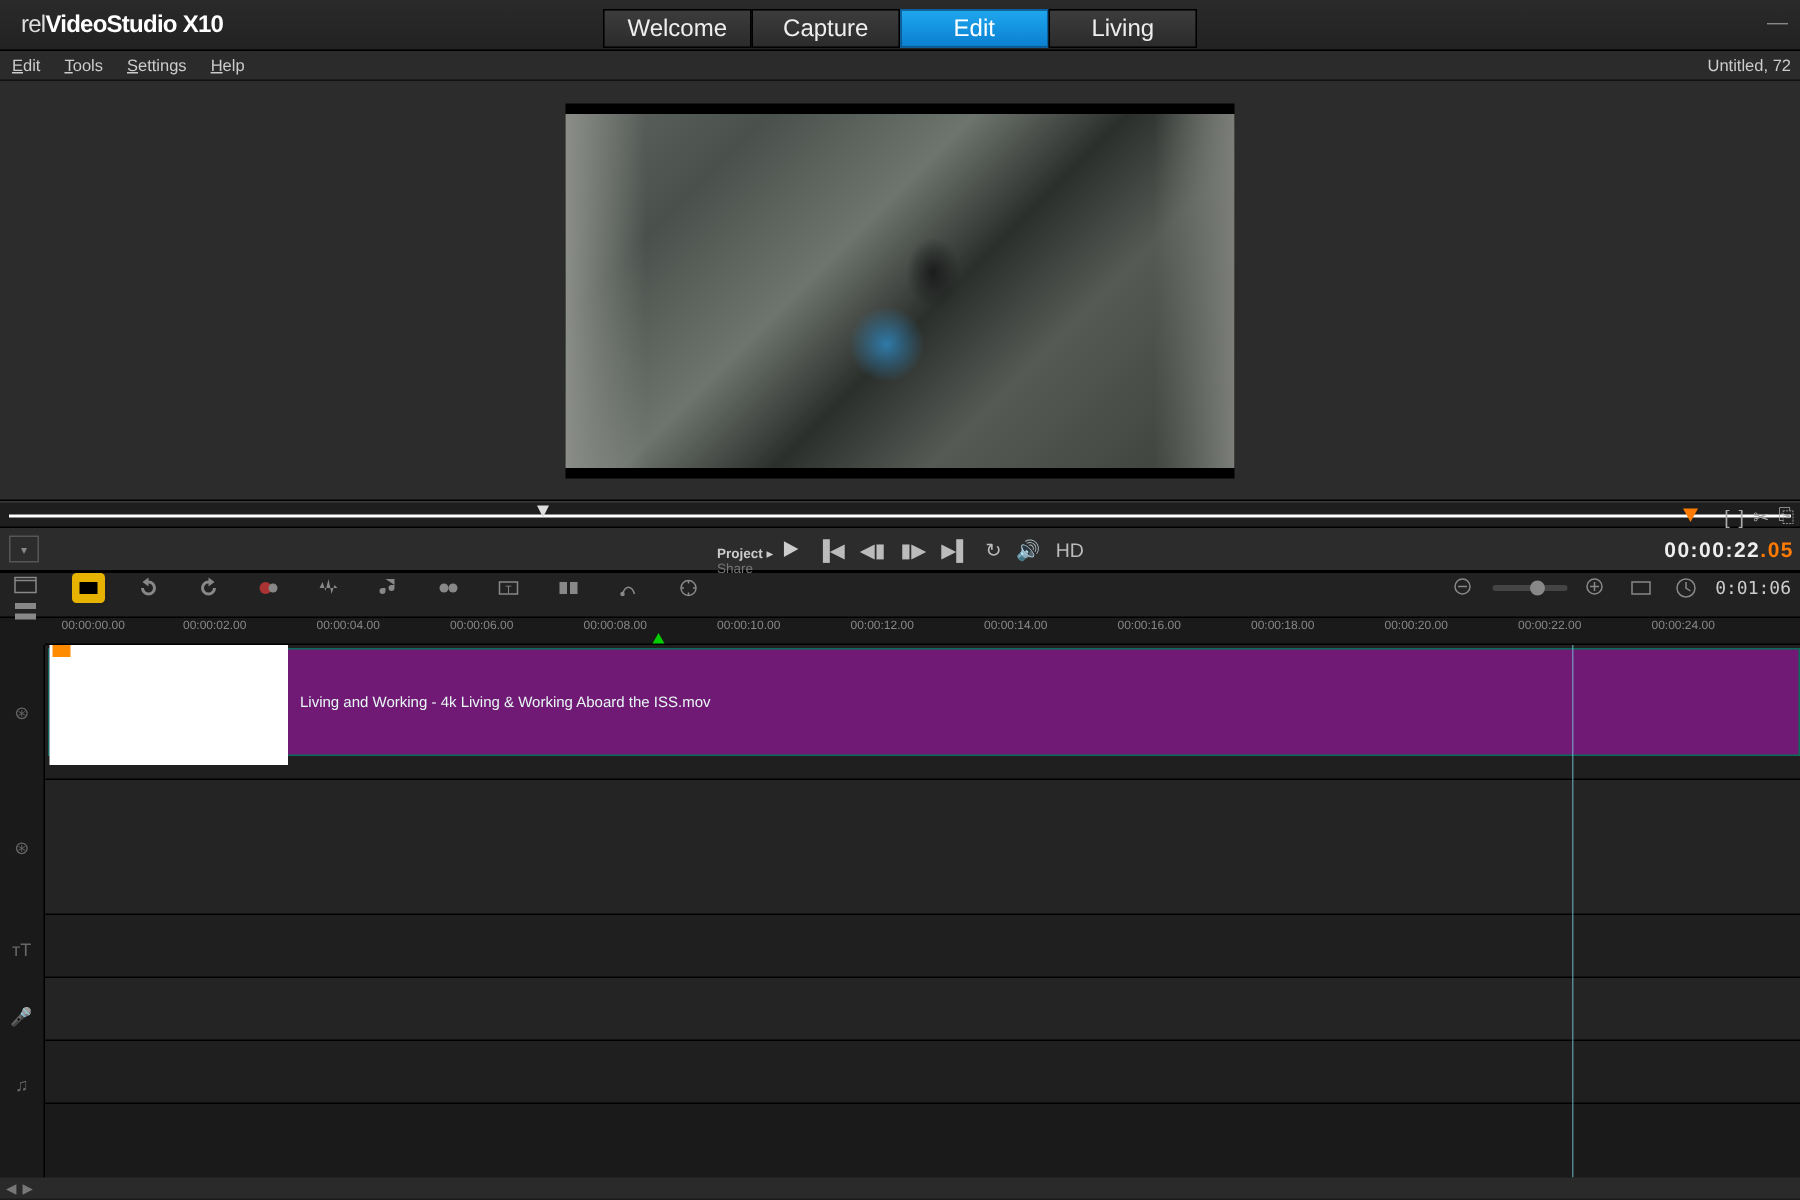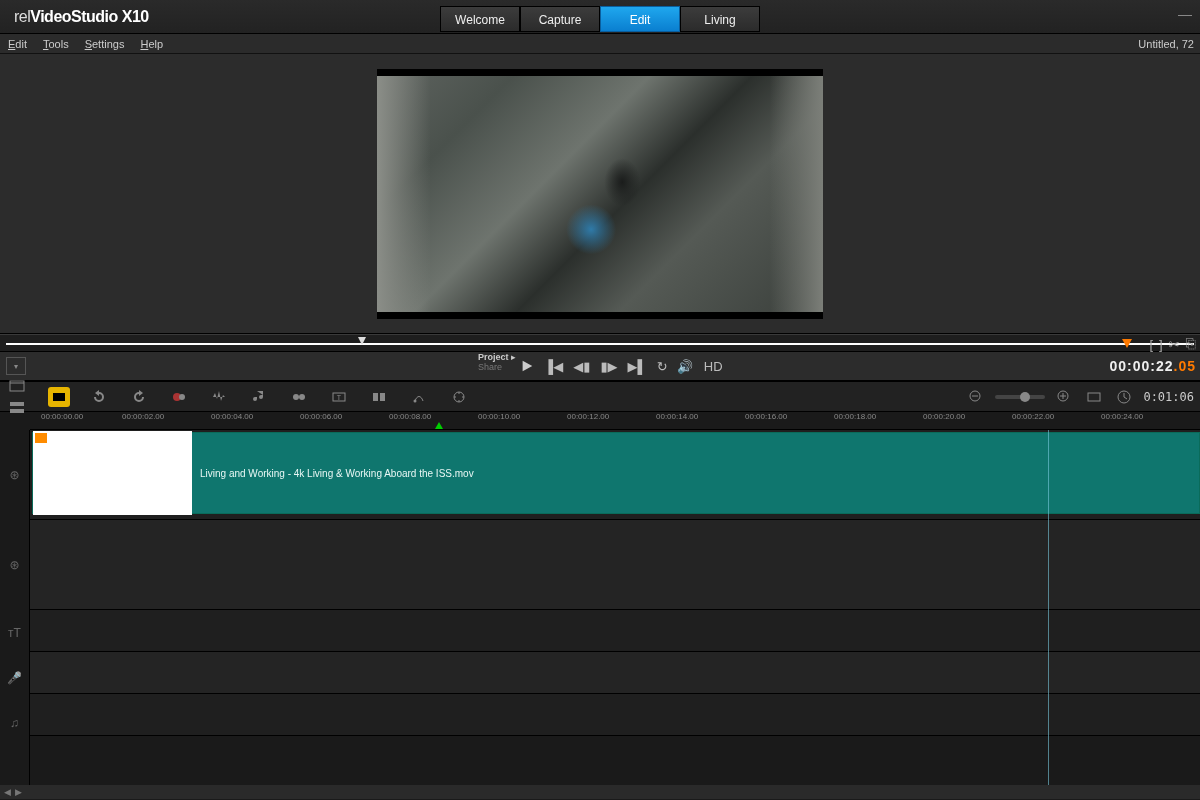--- a/index.html
+++ b/index.html
@@ -4,21 +4,21 @@
 <style>
 * { margin:0; padding:0; box-sizing:border-box; font-family:"Segoe UI",Arial,sans-serif; user-select:none; }
 body { background:#1a1a1a; width:1200px; height:800px; overflow:hidden; color:#ccc; font-size:11px; }
 
 
 .titlebar { height:34px; background:linear-gradient(#2a2a2a,#222); display:flex; align-items:center; padding:0 14px; border-bottom:1px solid #000; position:relative;}
 .logo { font-size:16px; letter-spacing:-0.5px; }
 .logo .thin { font-weight:300; color:#ddd; }
 .logo .bold { font-weight:700; color:#fff; }
 .main-tabs { position:absolute; left:50%; transform:translateX(-50%); display:flex; top:6px;}
-.main-tab { width:80px; height:26px; line-height:26px; text-align:center; font-size:12px; color:#eee; cursor:pointer; border:1px solid #000; background:linear-gradient(#3c3c3c,#2b2b2b); }
+.main-tab { width:99px; height:26px; line-height:26px; text-align:center; font-size:16px; color:#eee; cursor:pointer; border:1px solid #000; background:linear-gradient(#3c3c3c,#2b2b2b); }
 .main-tab.active { background:linear-gradient(#1fa7ee,#0a7fd0); color:#fff; border-color:#0a5f9f;}
 .win-min { position:absolute; right:8px; top:6px; color:#888; font-size:14px;}
 
 
 .menubar { height:20px; background:#2b2b2b; display:flex; align-items:center; padding:0 8px; gap:16px; font-size:11px; color:#ccc; border-bottom:1px solid #111; position:relative;}
 .menubar span { cursor:pointer; }
 .menubar .u { text-decoration:underline; }
 .proj-name { position:absolute; right:6px; color:#ccc;}
 
 
@@ -36,30 +36,30 @@
 .scrub-row { height:18px; background:#1e1e1e; position:relative; border-top:1px solid #3a3a3a; border-bottom:1px solid #000;}
 .scrub-track { position:absolute; left:6px; right:6px; top:8px; height:2px; background:#fff;}
 .scrub-mark-in { position:absolute; left:358px; top:2px; width:0; height:0; border-left:4px solid transparent;border-right:4px solid transparent;border-top:8px solid #ddd;}
 .scrub-mark-out { position:absolute; right:68px; top:4px; width:0;height:0;border-left:5px solid transparent;border-right:5px solid transparent;border-top:9px solid #ff7a00;}
 .scrub-brackets { position:absolute; right:4px; top:0; display:flex; gap:6px; color:#aaa; font-size:13px; align-items:center; height:18px;}
 .scrub-brackets span{cursor:pointer;}
 
 
 .transport { height:30px; background:#2c2c2c; display:flex; align-items:center; position:relative; border-bottom:2px solid #000;}
 .mode-drop { position:absolute; left:6px; width:20px; height:18px; background:#2c2c2c; border:1px solid #555; display:flex;align-items:center;justify-content:center;color:#888;font-size:8px;}
-.pc-label { position:absolute; left:478px; top:0; font-size:9px; line-height:10px; color:#ccc;}
+.pc-label { position:absolute; left:478px; top:12px; font-size:9px; line-height:10px; color:#ccc;}
 .pc-label .dim{color:#777;}
 .tctrls { position:absolute; left:520px; display:flex; gap:10px; align-items:center; color:#bbb;}
 .tctrls .btn { cursor:pointer; font-size:13px; display:inline-flex; align-items:center;}
 .tctrls .play svg{width:14px;height:14px;fill:#ccc;}
 .timecode { position:absolute; right:4px; font-family:"Consolas",monospace; font-size:14px; color:#eee; letter-spacing:1px;font-weight:bold;}
 .timecode .f{color:#ff7a00;}
 
 
-.toolbar { height:30px; background:#222; display:flex; align-items:center; padding:0 6px; gap:18px; border-bottom:1px solid #000; position:relative;}
+.toolbar { height:30px; background:#222; display:flex; padding:0 6px; gap:18px; border-bottom:1px solid #000; position:relative;}
 .tool-ico { width:22px; height:20px; display:flex; align-items:center; justify-content:center; cursor:pointer; color:#888; border-radius:3px;}
 .tool-ico.active{ background:#e6b400;}
 .tool-ico svg{width:16px;height:16px;fill:#888;}
 .tool-ico.active svg{fill:#000;}
 .tool-left{width:24px;display:flex;flex-direction:column;gap:2px;}
 .toolbar-right{position:absolute;right:6px;display:flex;align-items:center;gap:8px;}
 .zoom-slider{width:50px;height:4px;background:#444;border-radius:2px;position:relative;}
 .zoom-slider::after{content:"";position:absolute;left:50%;top:-3px;width:10px;height:10px;background:#888;border-radius:50%;}
 .dur{font-family:"Consolas",monospace;font-size:12px;color:#ccc;}
 
@@ -73,21 +73,21 @@
 .track-headers { position:absolute; left:0; top:0; width:30px; height:100%; background:#1a1a1a; border-right:1px solid #000;}
 .th-ico{height:45px;display:flex;align-items:center;justify-content:center;color:#666;font-size:12px;}
 .th-ico.lg{height:90px;}
 .track-lanes{position:absolute;left:30px;right:0;top:0;height:100%;}
 .lane{border-bottom:1px solid #000;position:relative;background:#1f1f1f;}
 .lane.v1{height:90px;}
 .lane.v2{height:90px;background:#242424;}
 .lane.tt{height:42px;}
 .lane.vo{height:42px;background:#242424;}
 .lane.mu{height:42px;}
-.clip{position:absolute;left:2px;top:2px;height:82px;right:0;background:#0f766e;border:1px solid #0a6b5a;display:flex;align-items:center;}
+.clip{position:absolute;left:2px;top:2px;height:72px;right:0;background:#701a75;border:1px solid #0a6b5a;display:flex;align-items:center;}
 .clip-thumb{width:159px;height:84px;background:#fff;position:relative;}
 .clip-thumb .snd{position:absolute;left:2px;top:2px;width:12px;height:10px;background:#ff8c00;}
 .clip-name{padding-left:8px;font-size:10px;color:#e8f7f4;}
 .play-line{position:absolute;left:1018px;top:0;width:1px;height:100%;background:rgba(120,200,220,0.6);}
 
 
 .hscroll{height:14px;background:#2a2a2a;display:flex;align-items:center;gap:4px;padding:0 4px;color:#777;font-size:9px;}
 </style>
 </head>
 <body>

